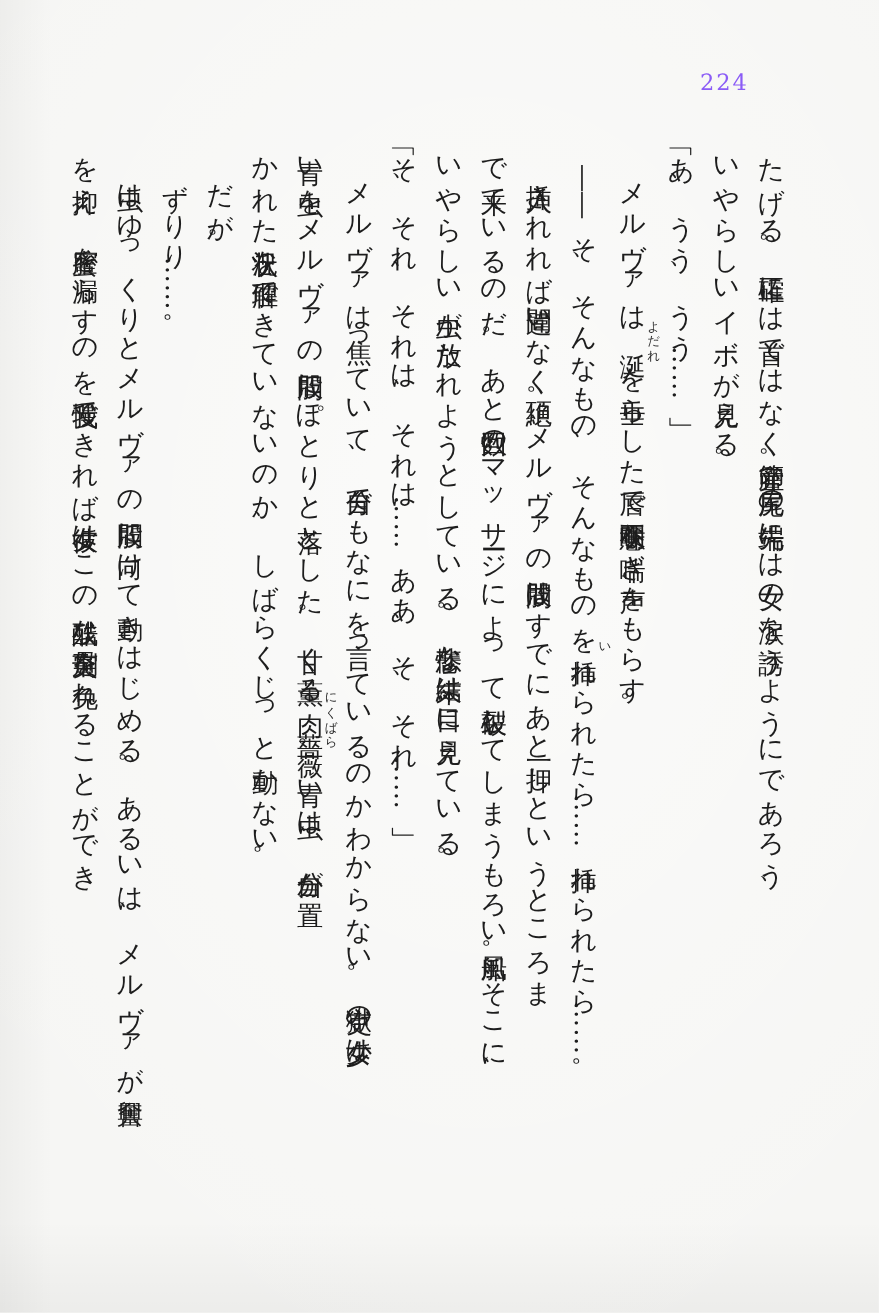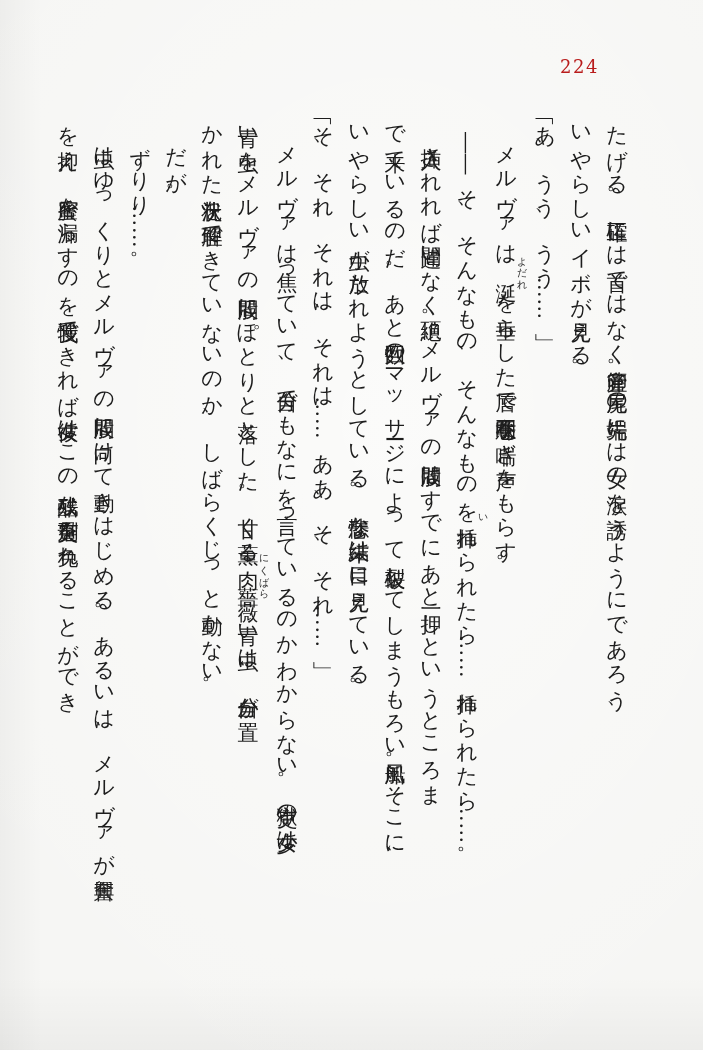--- a/index.html
+++ b/index.html
@@ -20,21 +20,21 @@
     font-family: "DejaVu Serif", "Liberation Serif", serif;
     color: #1d1d1d;
   }
 
   .page-number {
     position: absolute;
     top: 56px;
     left: 560px;
     font-size: 18px;
     letter-spacing: 1.5px;
-    color: #b91c1c;
+    color: #8b5cf6;
     font-family: "DejaVu Serif", "Liberation Serif", serif;
   }
 
   .text-block {
     position: absolute;
     top: 111px;
     right: 68px;
     height: 842px;
     writing-mode: vertical-rl;
     text-orientation: mixed;

